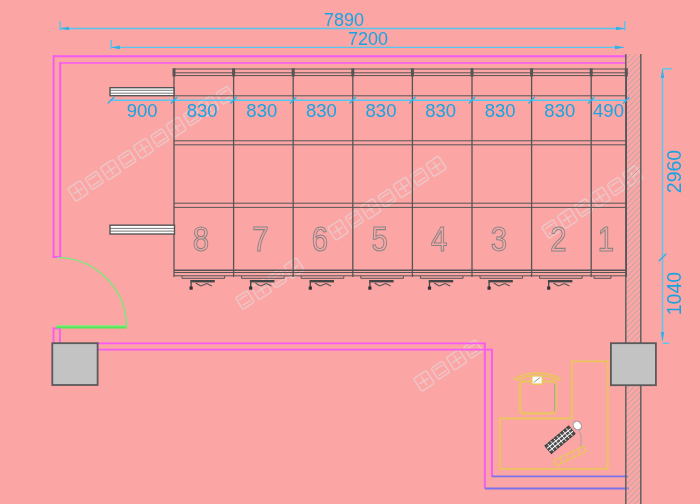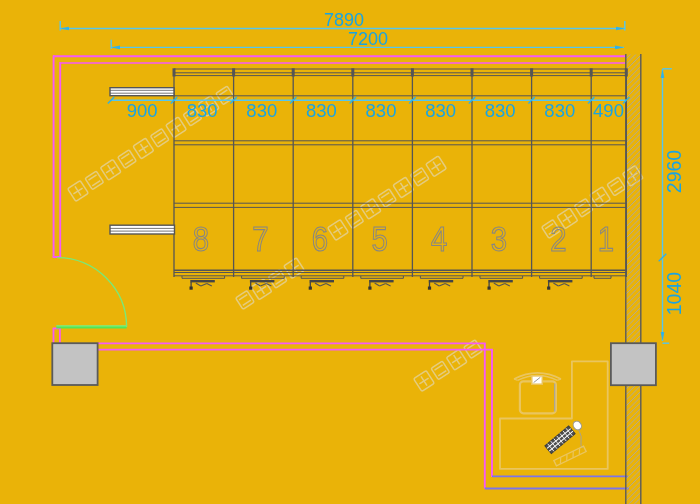--- a/index.html
+++ b/index.html
@@ -1,16 +1,16 @@
 <!DOCTYPE html>
 <html><head>
 <meta charset="utf-8">
 <style>
   html,body{margin:0;padding:0;background:#ffffff;}
-  #plan{position:relative;width:700px;height:504px;background:#eab308;overflow:hidden;}
+  #plan{position:relative;width:700px;height:504px;background:#fca5a5;overflow:hidden;}
   svg text{font-family:"Liberation Sans", sans-serif;}
 </style>
 </head>
 <body>
 
 <div id="plan">
 <svg width="700" height="504" viewBox="0 0 700 504" xmlns="http://www.w3.org/2000/svg">
 
 <g stroke="#e0e0e0" stroke-width="1.5" fill="none" opacity="0.55">
 <g transform="translate(78.0,191.0) rotate(-33)">

